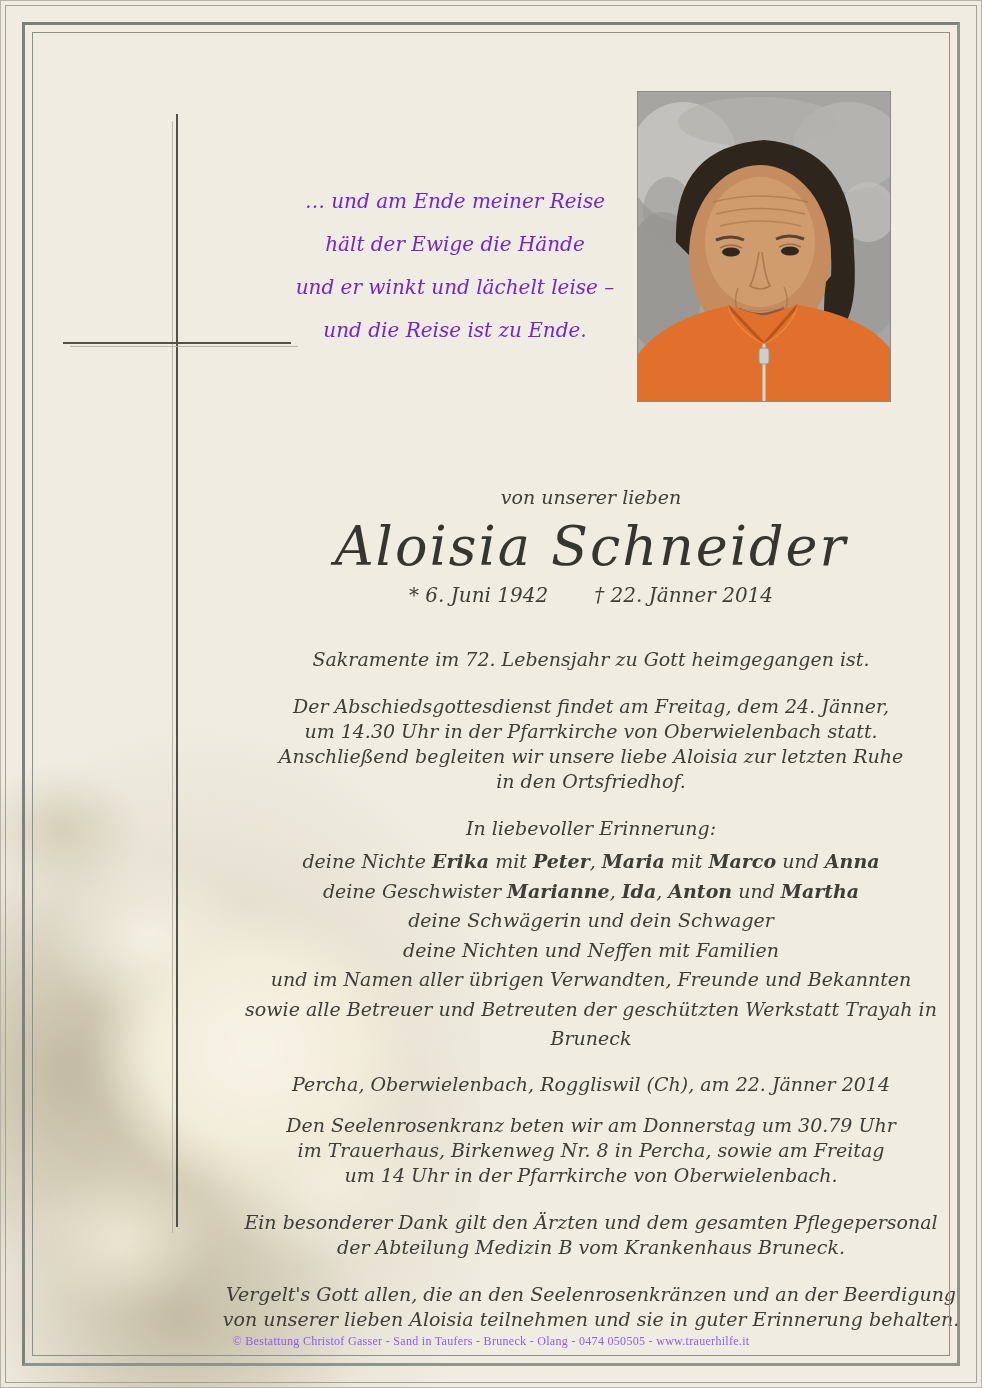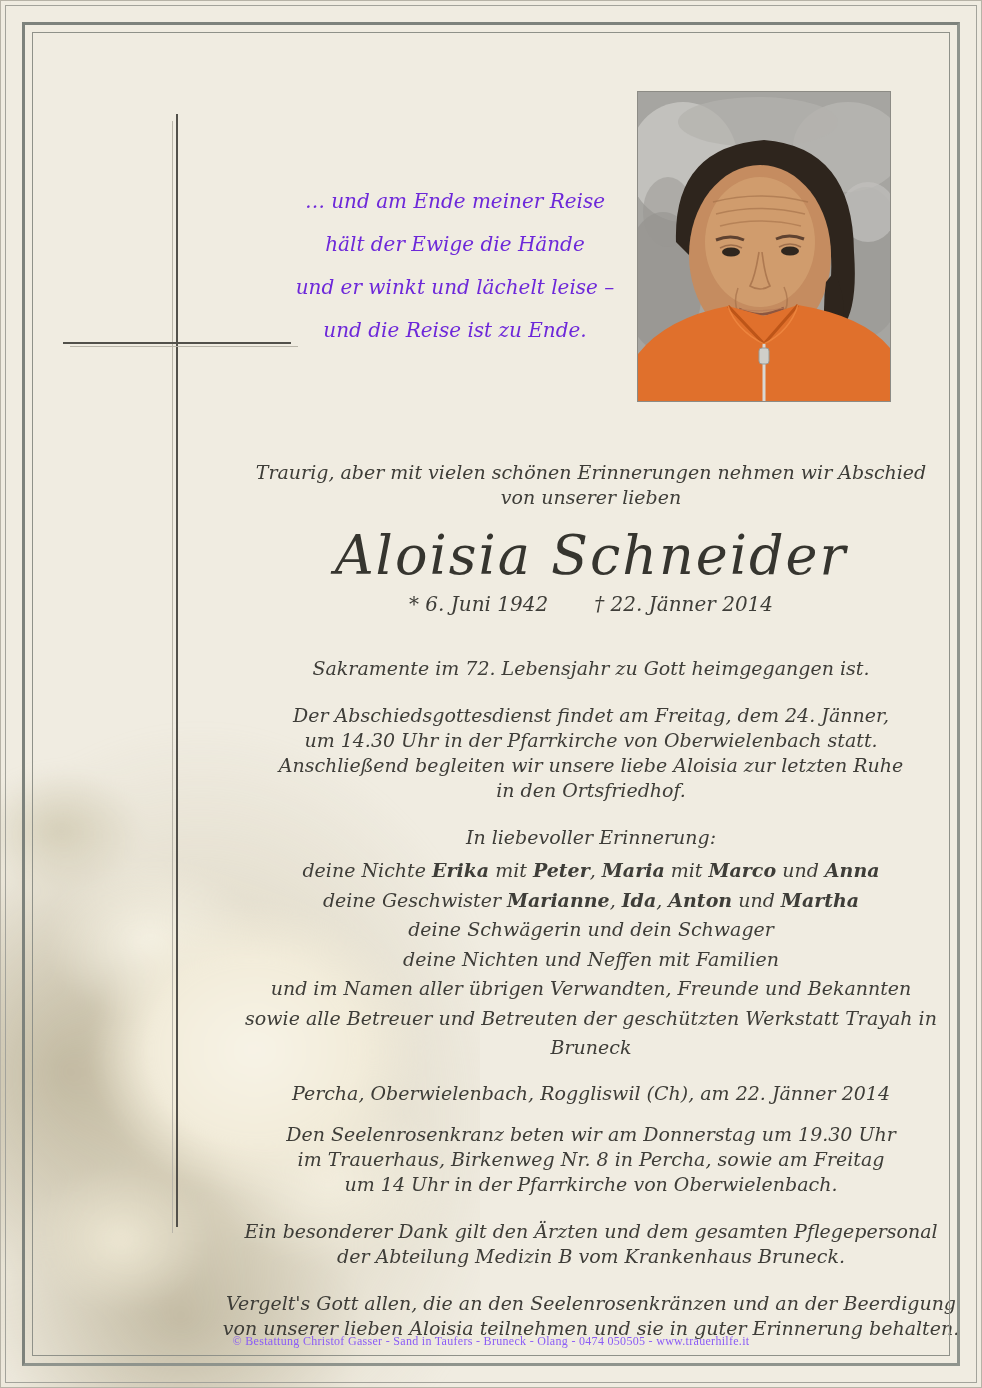--- a/index.html
+++ b/index.html
@@ -43,21 +43,21 @@
   .poem{
     position:absolute;left:245px;top:180px;width:420px;z-index:5;
     text-align:center;font-style:italic;font-size:20px;line-height:43px;color:#6d28d9;
   }
   .main-col{
     position:absolute;left:211px;top:460px;width:760px;z-index:5;
     text-align:center;font-style:italic;font-size:19px;line-height:25px;color:#3e3d38;
   }
   .intro{margin:0;}
   .deceased-name{
-    font-size:54px;line-height:64px;font-weight:normal;margin:14px 0 4px 0;
+    font-size:54px;line-height:64px;font-weight:normal;margin:5px 0 4px 0;
     font-style:italic;letter-spacing:2px;color:#36352f;
   }
   .dates{margin:2px 0 14px 0;font-size:20px;}
   .dates .gap{display:inline-block;width:46px;}
   .para{margin:0 0 22px 0;}
   .remember-head{margin:4px 0 6px 0;}
   .mourner-line{line-height:29.5px;}
   .mourners{margin:4px 0 18px 0;}
   .place-date{margin:0 0 16px 0;}
   b{font-weight:bold;}
@@ -137,21 +137,21 @@
 
 <div class="poem">
   <div>… und am Ende meiner Reise</div>
   <div>hält der Ewige die Hände</div>
   <div>und er winkt und lächelt leise –</div>
   <div>und die Reise ist zu Ende.</div>
 </div>
 
 <div class="main-col">
   <p class="intro">
-    <span>Traurig, aber mit vielen schönen Erinnerungen nehmen wir Abschied</span><br>
+    <br>
     <span>von unserer lieben</span>
   </p>
 
   <div class="deceased-name">Aloisia Schneider</div>
 
   <div class="dates">
     <span>* 6. Juni 1942</span><span class="gap"></span><span>† 22. Jänner 2014</span>
   </div>
 
   <p class="para">
@@ -173,21 +173,21 @@
     <div class="mourner-line"><span>deine Geschwister </span><b>Marianne</b><span>, </span><b>Ida</b><span>, </span><b>Anton</b><span> und </span><b>Martha</b></div>
     <div class="mourner-line"><span>deine Schwägerin und dein Schwager</span></div>
     <div class="mourner-line"><span>deine Nichten und Neffen mit Familien</span></div>
     <div class="mourner-line"><span>und im Namen aller übrigen Verwandten, Freunde und Bekannten</span></div>
     <div class="mourner-line"><span>sowie alle Betreuer und Betreuten der geschützten Werkstatt Trayah in Bruneck</span></div>
   </div>
 
   <div class="place-date">Percha, Oberwielenbach, Roggliswil (Ch), am 22. Jänner 2014</div>
 
   <p class="para">
-    <span>Den Seelenrosenkranz beten wir am Donnerstag um 19.30 Uhr</span><br>
+    <span>Den Seelenrosenkranz beten wir am Donnerstag um 30.79 Uhr</span><br>
     <span>im Trauerhaus, Birkenweg Nr. 8 in Percha, sowie am Freitag</span><br>
     <span>um 14 Uhr in der Pfarrkirche von Oberwielenbach.</span>
   </p>
 
   <p class="para">
     <span>Ein besonderer Dank gilt den Ärzten und dem gesamten Pflegepersonal</span><br>
     <span>der Abteilung Medizin B vom Krankenhaus Bruneck.</span>
   </p>
 
   <p class="para">

